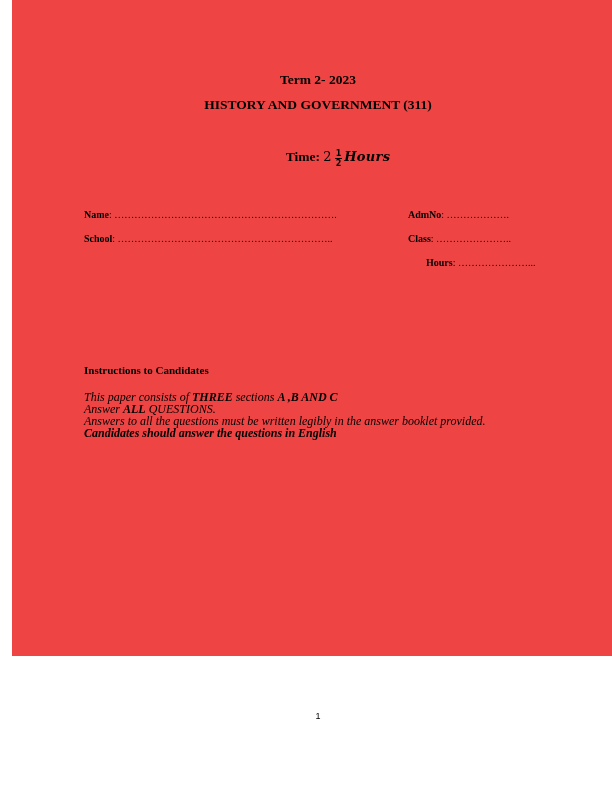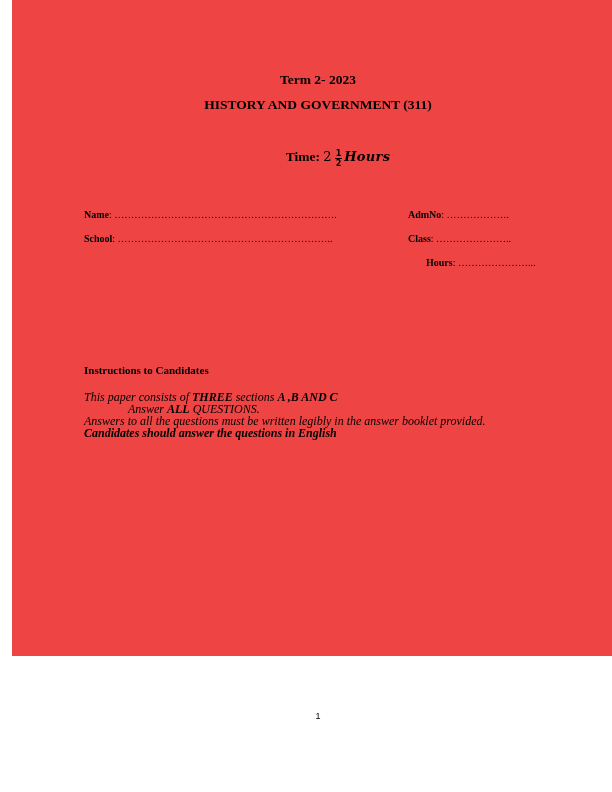--- a/index.html
+++ b/index.html
@@ -131,20 +131,20 @@
 
   <div class="field" style="left:414px; top:256px;">
     <span class="lbl">Hours</span><span class="dots">: …………………...</span>
   </div>
 
   <div class="instr-title">Instructions to Candidates</div>
 
   <div class="instr" style="top:391px;">
     <span>This paper consists of  </span><span class="b">THREE</span><span> sections </span><span class="b">A ,B AND C</span>
   </div>
-  <div class="instr" style="top:403px;margin-left:44px;">
+  <div class="instr" style="top:403px;">
     <span>Answer </span><span class="b">ALL</span><span> QUESTIONS.</span>
   </div>
   <div class="instr" style="top:415px;">Answers to all the questions must be written legibly in the answer booklet provided.</div>
   <div class="instr b" style="top:427px;">Candidates should answer the questions in English</div>
 
   <div class="page-num">1</div>
 </div>
 
 </body></html>

